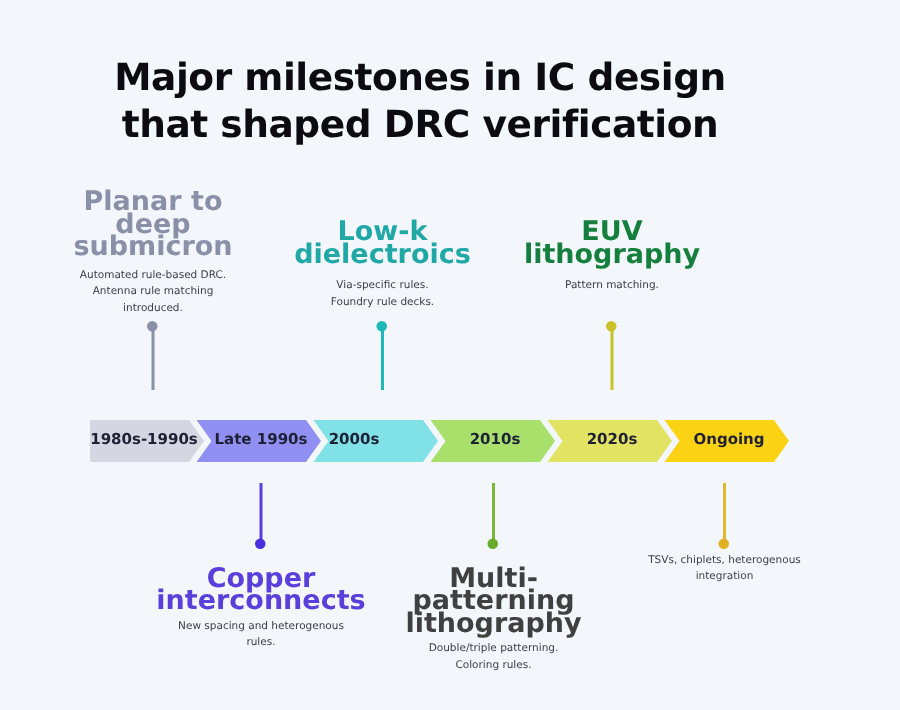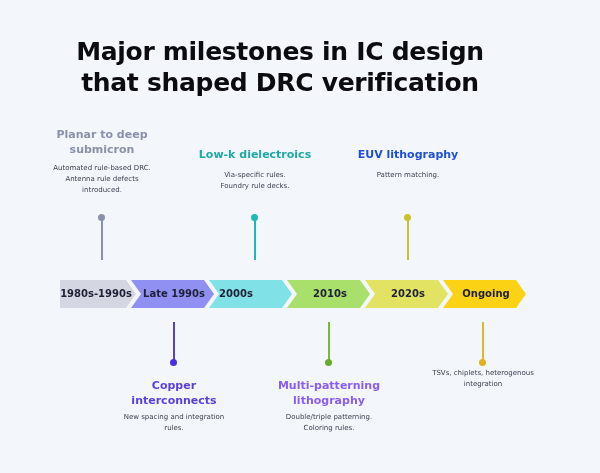--- a/index.html
+++ b/index.html
@@ -12,21 +12,21 @@
   .title {
     position:absolute; left:0; top:36px; width:560px;
     text-align:center;
     font-weight:bold; font-size:25px; line-height:31px;
     color:#0c0c10; letter-spacing:-0.3px;
   }
   .item {
     position:absolute; text-align:center;
   }
   .item .head {
-    font-weight:bold; font-size:11px; line-height:15px;
+    font-weight:bold; font-size:18px; line-height:15px;
   }
   .item .desc {
     font-size:7px; line-height:11px; color:#3a3d4a; margin-top:6px;
   }
   .stem {
     position:absolute; width:2px;
   }
   .dot {
     position:absolute; width:7px; height:7px; border-radius:50%;
   }
@@ -78,53 +78,53 @@
 <div class="stem" style="left:482px;top:322px;height:40px;background:#e0b830;"></div>
 <div class="dot" style="left:479px;top:359px;background:#e0b020;"></div>
 
 <div class="item" style="left:32px;top:127px;width:140px;">
   <div class="head" style="color:#8a90a8;">
     <div>Planar to deep</div>
     <div>submicron</div>
   </div>
   <div class="desc">
     <div>Automated rule-based DRC.</div>
-    <div>Antenna rule defects</div>
+    <div>Antenna rule matching</div>
     <div>introduced.</div>
   </div>
 </div>
 
 <div class="item" style="left:185px;top:147px;width:140px;">
   <div class="head" style="color:#1fa8a6;">Low-k dielectroics</div>
   <div class="desc" style="margin-top:8px;">
     <div>Via-specific rules.</div>
     <div>Foundry rule decks.</div>
   </div>
 </div>
 
 <div class="item" style="left:338px;top:147px;width:140px;">
-  <div class="head" style="color:#1d4ed8;">EUV lithography</div>
+  <div class="head" style="color:#15803d;">EUV lithography</div>
   <div class="desc" style="margin-top:8px;">
     <div>Pattern matching.</div>
   </div>
 </div>
 
 <div class="item" style="left:104px;top:378px;width:140px;text-align:center;">
   <div class="head" style="color:#5a3fda;">
     <div>Copper</div>
     <div>interconnects</div>
   </div>
   <div class="desc" style="margin-top:4px;">
-    <div>New spacing and integration</div>
+    <div>New spacing and heterogenous</div>
     <div>rules.</div>
   </div>
 </div>
 
 <div class="item" style="left:259px;top:378px;width:140px;">
-  <div class="head" style="color:#8b5cf6;">
+  <div class="head" style="color:#404040;">
     <div>Multi-patterning</div>
     <div>lithography</div>
   </div>
   <div class="desc" style="margin-top:4px;">
     <div>Double/triple patterning.</div>
     <div>Coloring rules.</div>
   </div>
 </div>
 
 <div class="item" style="left:408px;top:364px;width:150px;">

